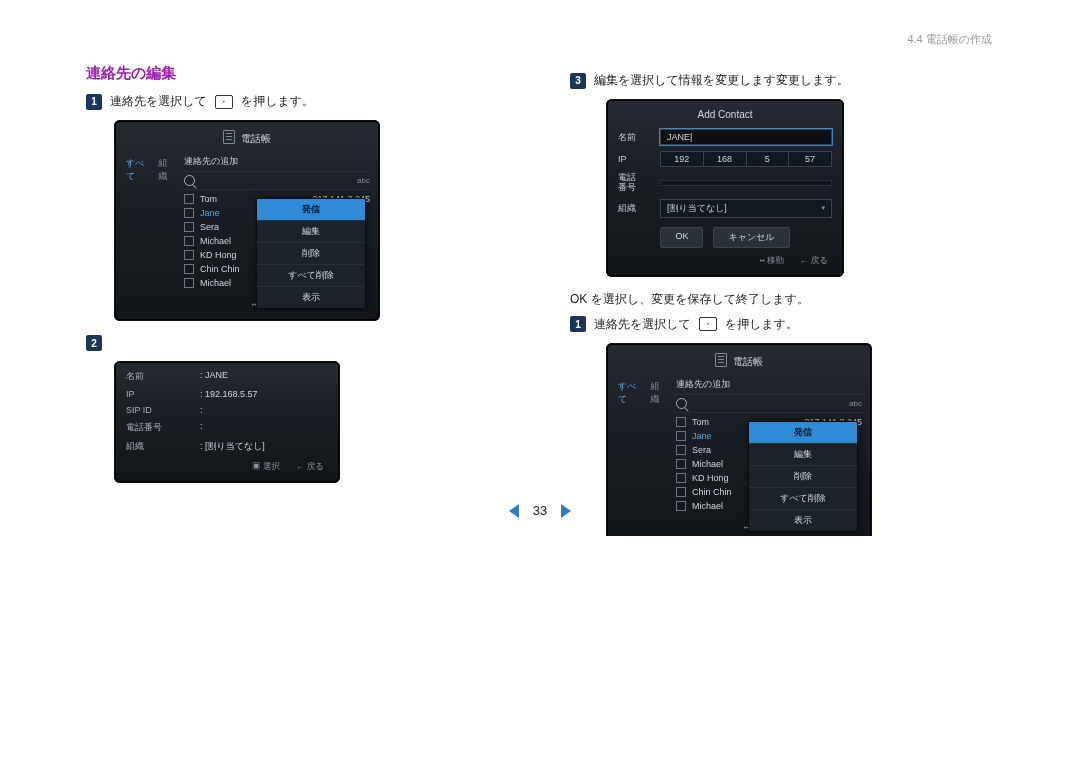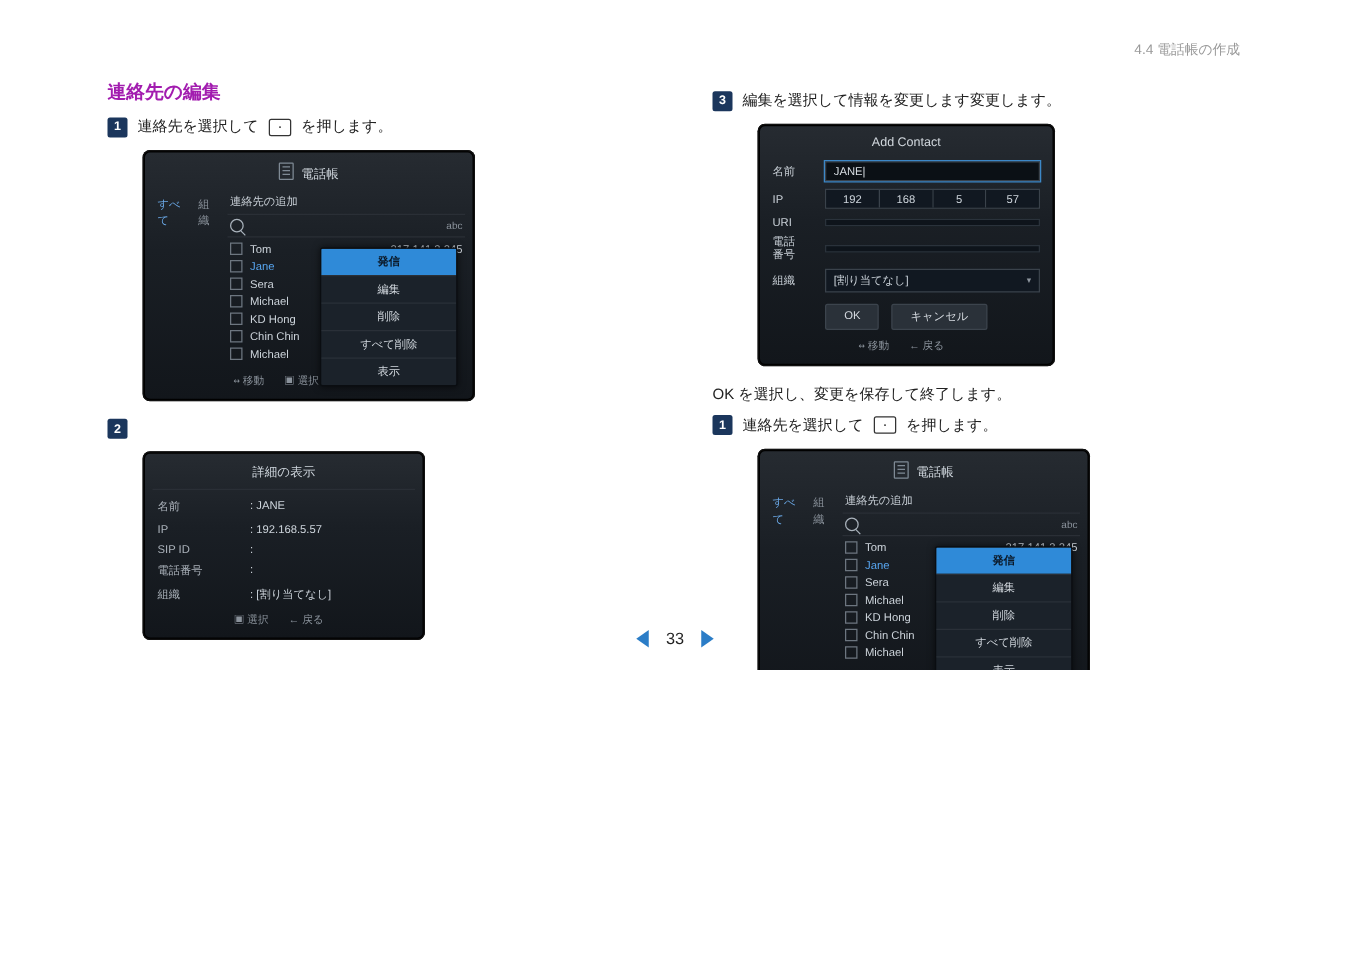--- a/index.html
+++ b/index.html
@@ -30,21 +30,21 @@
   .contact-list{position:relative;padding:2px 0 4px 0}
   .c-row{display:flex;align-items:center;gap:6px;padding:2px 2px;font-size:9px}
   .chk{display:inline-block;width:8px;height:8px;border:1px solid #6d7680}
   .c-name{color:#cdd4db}
   .c-name.sel{color:#58a7f2}
   .c-ip{margin-left:auto;color:#cdd4db;font-size:9px}
   .ctx-menu{position:absolute;right:6px;top:8px;width:108px;background:#1b222a;border:1px solid #0a0d11;border-radius:2px;overflow:hidden;box-shadow:0 0 6px rgba(0,0,0,.6)}
   .ctx-item{font-size:9px;text-align:center;padding:4px 0;color:#d3d9df;border-top:1px solid #2a3038}
   .ctx-item:first-child{border-top:none}
   .ctx-item.hl{background:#2f8ad8;color:#0b1826;font-weight:bold}
-  .panel-foot{display:flex;justify-content:center;gap:16px;font-size:8.5px;color:#8b939c;padding:5px 8px 2px 0}
+  .panel-foot{display:flex;justify-content:flex-end;gap:16px;font-size:8.5px;color:#8b939c;padding:5px 8px 2px 0}
   .panel-foot .arrows{display:inline-block;font-family:monospace}
   .detail-panel .pb-title{border-bottom:1px solid #2a2f36;margin-bottom:4px}
   .drow{display:flex;gap:18px;font-size:9px;color:#cdd4db;padding:3px 4px}
   .drow .lab{flex:0 0 56px;color:#aab1b9}
   .add-panel .pb-title{font-size:10px;color:#d2d8de}
   .form-row{display:flex;align-items:center;gap:8px;padding:3px 4px;font-size:9px}
   .form-row .lab{flex:0 0 34px;color:#c8cfd6}
   .in-box{flex:1;background:#0b1015;border:1px solid #3a424b;color:#d8dee4;padding:2px 6px;font-size:9px}
   .ip-grid{display:flex;flex:1;border:1px solid #3a424b}
   .ip-cell{flex:1;text-align:center;font-size:9px;color:#cdd4db;padding:2px 0;border-right:1px solid #3a424b;background:#111821}
@@ -142,21 +142,20 @@
           </div>
         </div>
       </div>
 
       <div class="step">
         <span class="bnum">2</span>
       </div>
 
       <div class="panel detail-panel" style="width:222px;margin-left:28px">
         <div class="panel-inner">
-          <div class="pb-title">詳細の表示</div>
           <div class="drow">
               <span class="lab">名前</span>
               <span>: JANE</span>
             </div>
           <div class="drow">
               <span class="lab">IP</span>
               <span>: 192.168.5.57</span>
             </div>
           <div class="drow">
               <span class="lab">SIP ID</span>
@@ -193,24 +192,20 @@
             <span class="in-box" style="outline:1px solid #3c88c8">JANE|</span>
           </div>
           <div class="form-row">
             <span class="lab">IP</span>
             <div class="ip-grid">
               <div class="ip-cell">192</div>
               <div class="ip-cell">168</div>
               <div class="ip-cell">5</div>
               <div class="ip-cell">57</div>
             </div>
-          </div>
-          <div class="form-row">
-            <span class="lab">URI</span>
-            <span class="in-box" style="background:#0e141b;border-color:#2a323b"></span>
           </div>
           <div class="form-row">
             <span class="lab" style="white-space:pre-line;line-height:1.1">電話
 番号</span>
             <span class="in-box" style="background:#0e141b;border-color:#2a323b"></span>
           </div>
           <div class="form-row">
             <span class="lab">組織</span>
             <div class="sel-box">
               <span>[割り当てなし]</span>

